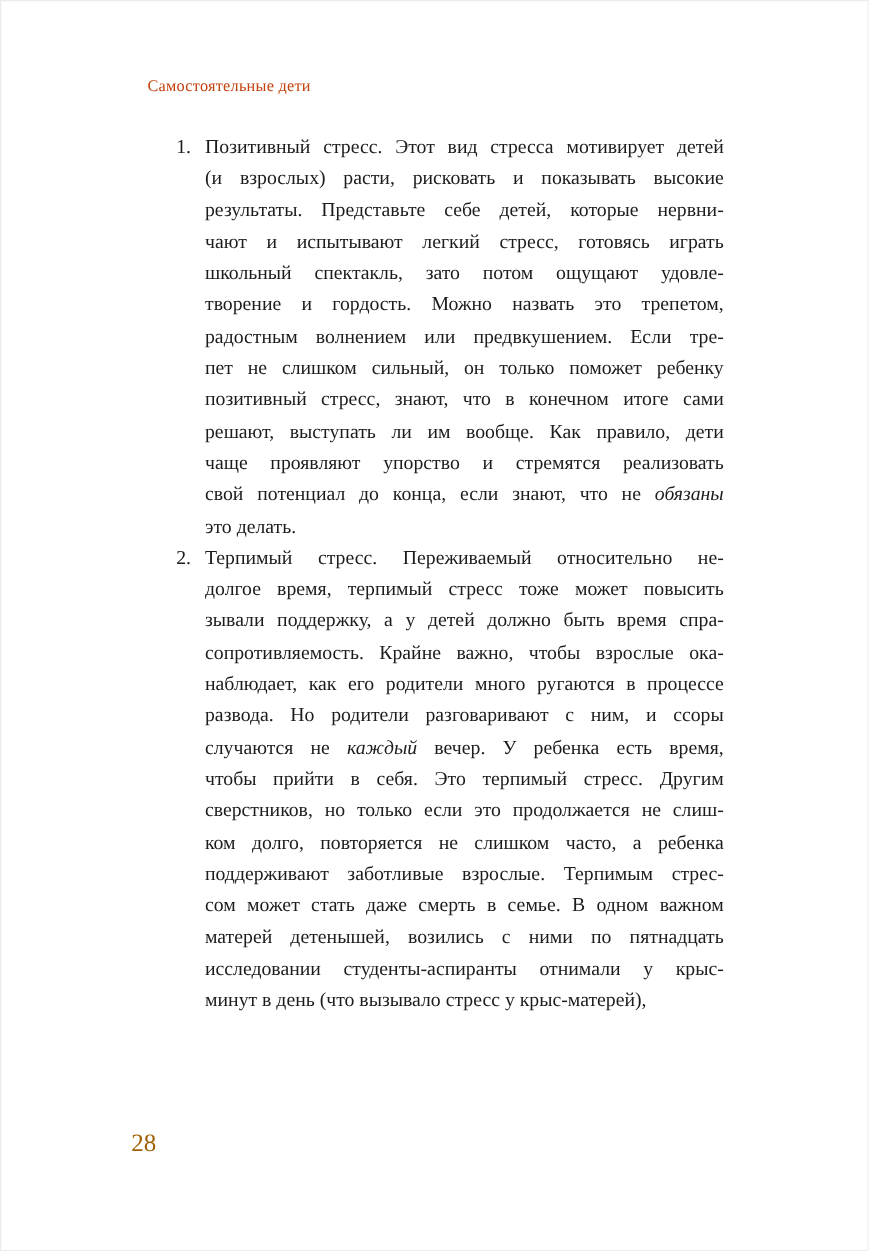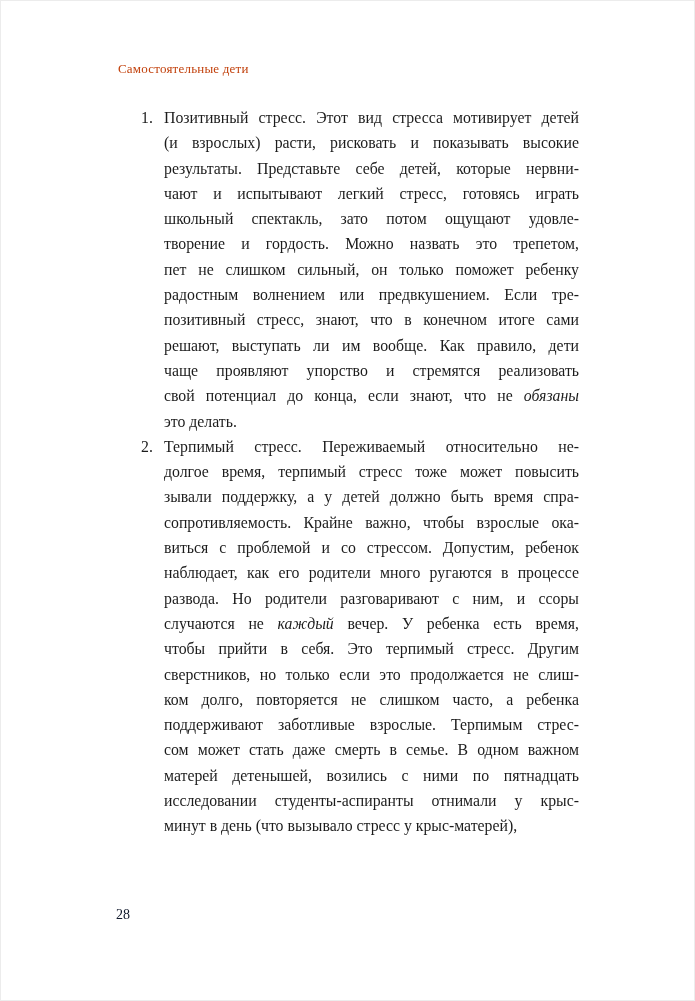--- a/index.html
+++ b/index.html
@@ -55,60 +55,59 @@
     -moz-text-align-last: justify;
   }
   .line.last {
     text-align-last: left;
     -moz-text-align-last: left;
   }
   .line i {
   }
   .page-number {
     position: absolute;
-    left: 115px;
+    left: 104px;
     top: 905px;
-    font-size: 14px;
+    font-size: 20px;
     line-height: 18px;
-    color: #0f172a;
+    color: #a16207;
   }
 </style>
 </head>
 <body>
 
 <div class="page">
   <div class="running-header">Самостоятельные дети</div>
 
   <div class="numbered-list">
       <div class="list-item">
         <div class="item-number">1.</div>
         <div class="item-lines">
           <div class="line">Позитивный стресс. Этот вид стресса мотивирует детей</div>
           <div class="line">(и взрослых) расти, рисковать и показывать высокие</div>
           <div class="line">результаты. Представьте себе детей, которые нервни-</div>
           <div class="line">чают и испытывают легкий стресс, готовясь играть</div>
           <div class="line">школьный спектакль, зато потом ощущают удовле-</div>
           <div class="line">творение и гордость. Можно назвать это трепетом,</div>
+          <div class="line">радостным волнением или предвкушением. Если тре-</div>
           <div class="line">пет не слишком сильный, он только поможет ребенку</div>
-          <div class="line">радостным волнением или предвкушением. Если тре-</div>
           <div class="line">позитивный стресс, знают, что в конечном итоге сами</div>
           <div class="line">решают, выступать ли им вообще. Как правило, дети</div>
           <div class="line">чаще проявляют упорство и стремятся реализовать</div>
           <div class="line">свой потенциал до конца, если знают, что не <i>обязаны</i></div>
           <div class="line last">это делать.</div>
         </div>
       </div>
       <div class="list-item">
         <div class="item-number">2.</div>
         <div class="item-lines">
           <div class="line">Терпимый стресс. Переживаемый относительно не-</div>
           <div class="line">долгое время, терпимый стресс тоже может повысить</div>
           <div class="line">зывали поддержку, а у детей должно быть время спра-</div>
           <div class="line">сопротивляемость. Крайне важно, чтобы взрослые ока-</div>
-          <div class="line">виться с проблемой и со стрессом. Допустим, ребенок</div>
           <div class="line">наблюдает, как его родители много ругаются в процессе</div>
           <div class="line">развода. Но родители разговаривают с ним, и ссоры</div>
           <div class="line">случаются не <i>каждый</i> вечер. У ребенка есть время,</div>
           <div class="line">чтобы прийти в себя. Это терпимый стресс. Другим</div>
           <div class="line">сверстников, но только если это продолжается не слиш-</div>
           <div class="line">ком долго, повторяется не слишком часто, а ребенка</div>
           <div class="line">поддерживают заботливые взрослые. Терпимым стрес-</div>
           <div class="line">сом может стать даже смерть в семье. В одном важном</div>
           <div class="line">матерей детенышей, возились с ними по пятнадцать</div>
           <div class="line">исследовании студенты-аспиранты отнимали у крыс-</div>

